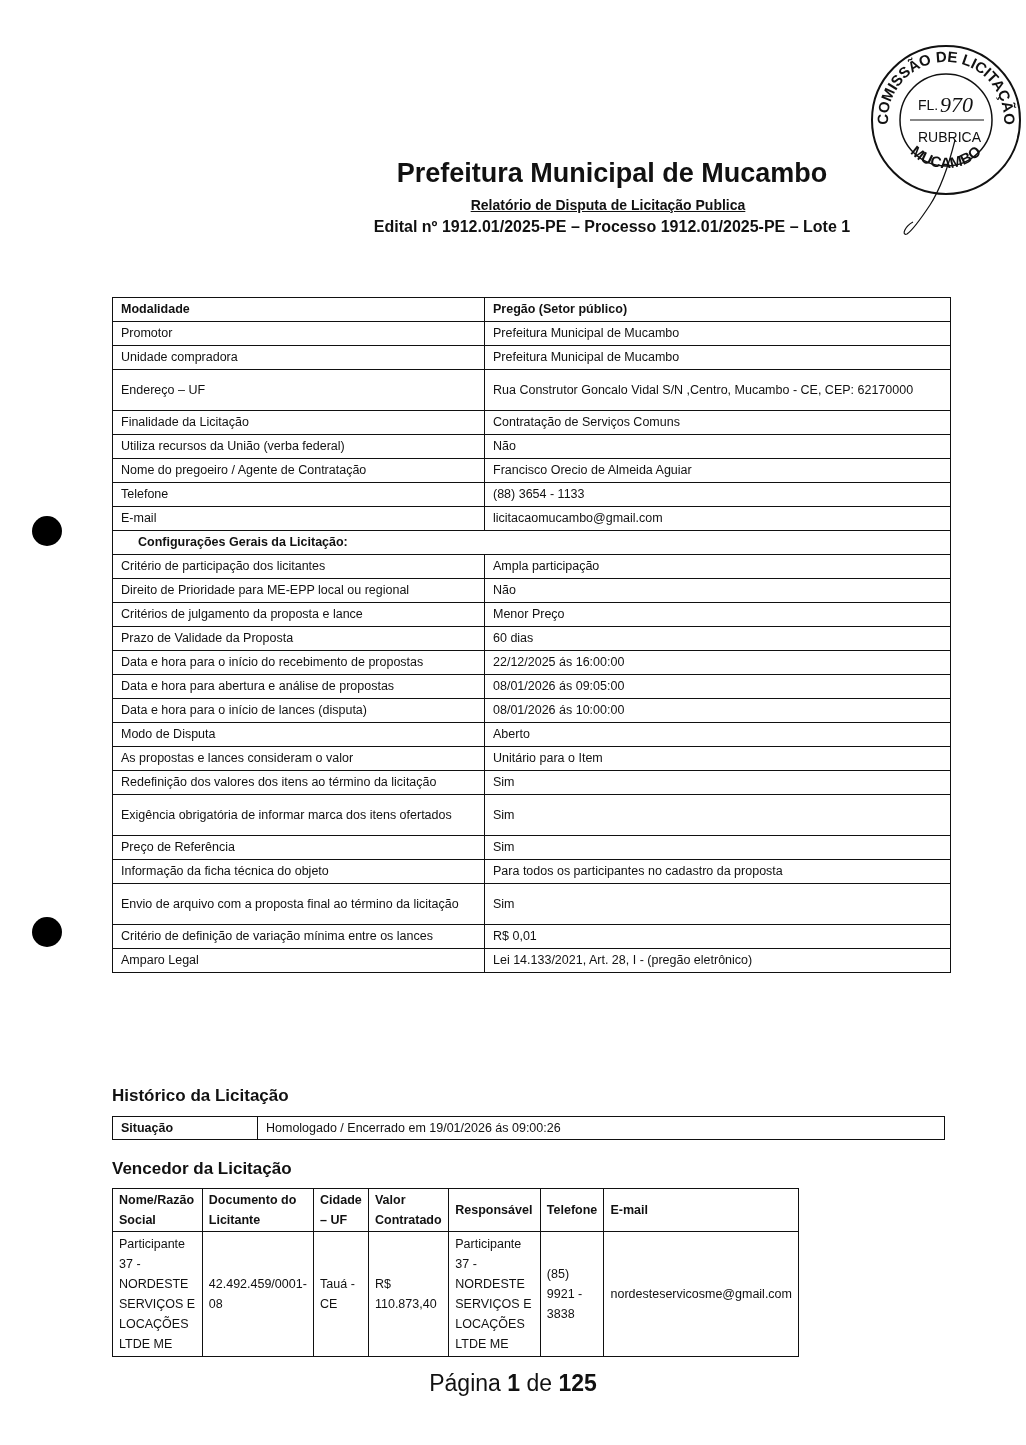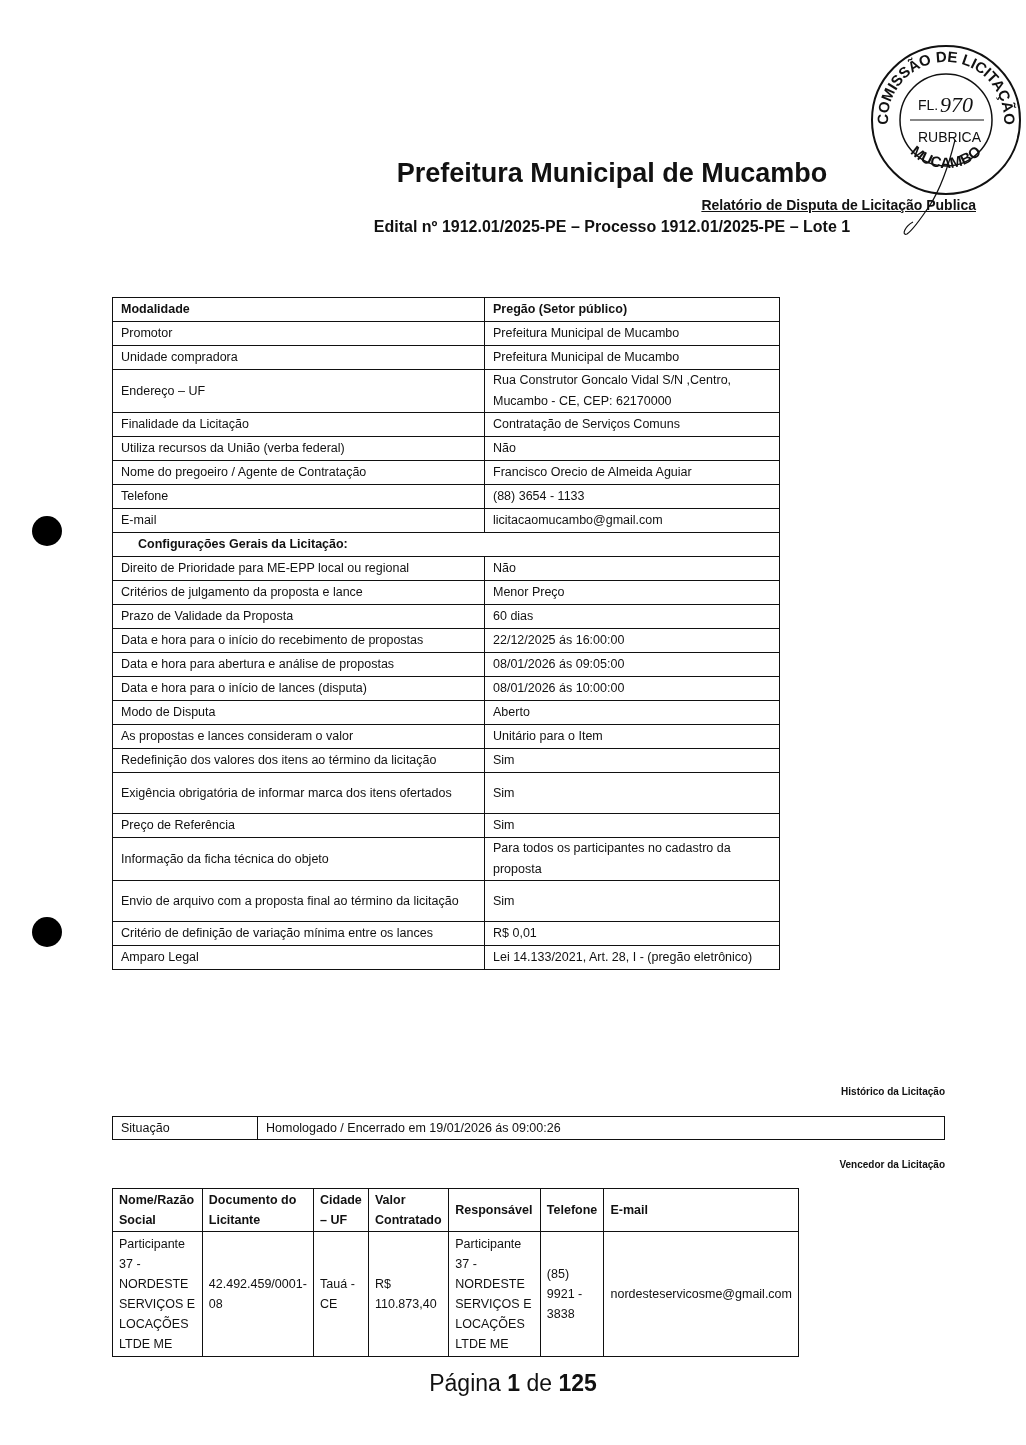--- a/index.html
+++ b/index.html
@@ -9,39 +9,39 @@
   }
   .punch { position: absolute; width: 30px; height: 30px; border-radius: 50%; background: #000; }
   #punch1 { left: 32px; top: 516px; }
   #punch2 { left: 32px; top: 917px; }
 
   .stamp { position: absolute; left: 868px; top: 42px; width: 156px; height: 156px; }
   .sig { position: absolute; left: 895px; top: 130px; width: 80px; height: 110px; }
 
   .header { position: absolute; left: 300px; width: 640px; text-align: center; }
   #title { top: 158px; font-size: 27px; font-weight: bold; left: 262px; width: 700px; }
-  #subtitle { top: 197px; font-size: 14px; font-weight: bold; text-decoration: underline; left: 276px; width: 700px; text-align: right; }
+  #subtitle { top: 197px; font-size: 14px; font-weight: bold; text-decoration: underline; left: 258px; width: 700px; }
   #edital { top: 218px; font-size: 16px; font-weight: bold; left: 262px; width: 700px; }
 
   table { border-collapse: collapse; position: absolute; font-size: 12.5px; }
   td, th { border: 1.5px solid #111; padding: 0 8px; text-align: left; vertical-align: middle; font-weight: normal; }
-  #info-table { left: 112px; top: 297px; width: 668px; }
+  #info-table { left: 112px; top: 297px; width: 839px; }
   #info-table td { height: 23px; line-height: 21px; }
   #info-table td.lbl { width: 355px; }
   #info-table tr.tall td { height: 40px; margin-left: 36px; }
   #info-table .bold { font-weight: bold; }
   #info-table td.section { font-weight: bold; padding-left: 25px; }
 
-  .sect-title { position: absolute; left: 112px; width: 833px; text-align: right; font-size: 10px; font-weight: bold; }
+  .sect-title { position: absolute; left: 112px; width: 833px; text-align: left; font-size: 17px; font-weight: bold; }
   #hist-title { top: 1086px; }
   #venc-title { top: 1159px; }
 
   #sit-table { left: 112px; top: 1116px; width: 833px; }
   #sit-table td { height: 22px; }
-  #sit-table td.lbl { width: 128px; font-weight: normal; }
+  #sit-table td.lbl { width: 128px; font-weight: bold; }
 
   #venc-table { left: 112px; top: 1188px; width: 687px; font-size: 12.5px; }
   #venc-table th { font-weight: bold; height: 42px; line-height: 20px; padding: 0 6px; }
   #venc-table td { line-height: 20px; padding: 2px 6px; }
 
   #page-num { position: absolute; top: 1370px; left: 0; width: 1026px; text-align: center; font-size: 23px; }
   #page-num b { font-weight: bold; }
 </style>
 </head>
 <body>
@@ -108,20 +108,24 @@
       <tr>
         <td class="lbl">Telefone</td>
         <td>(88) 3654 - 1133</td>
       </tr>
       <tr>
         <td class="lbl">E-mail</td>
         <td>licitacaomucambo@gmail.com</td>
       </tr>
       <tr>
         <td colspan="2" class="section">Configurações Gerais da Licitação:</td>
+      </tr>
+      <tr>
+        <td class="lbl">Critério de participação dos licitantes</td>
+        <td>Ampla participação</td>
       </tr>
       <tr>
         <td class="lbl">Direito de Prioridade para ME-EPP local ou regional</td>
         <td>Não</td>
       </tr>
       <tr>
         <td class="lbl">Critérios de julgamento da proposta e lance</td>
         <td>Menor Preço</td>
       </tr>
       <tr>

